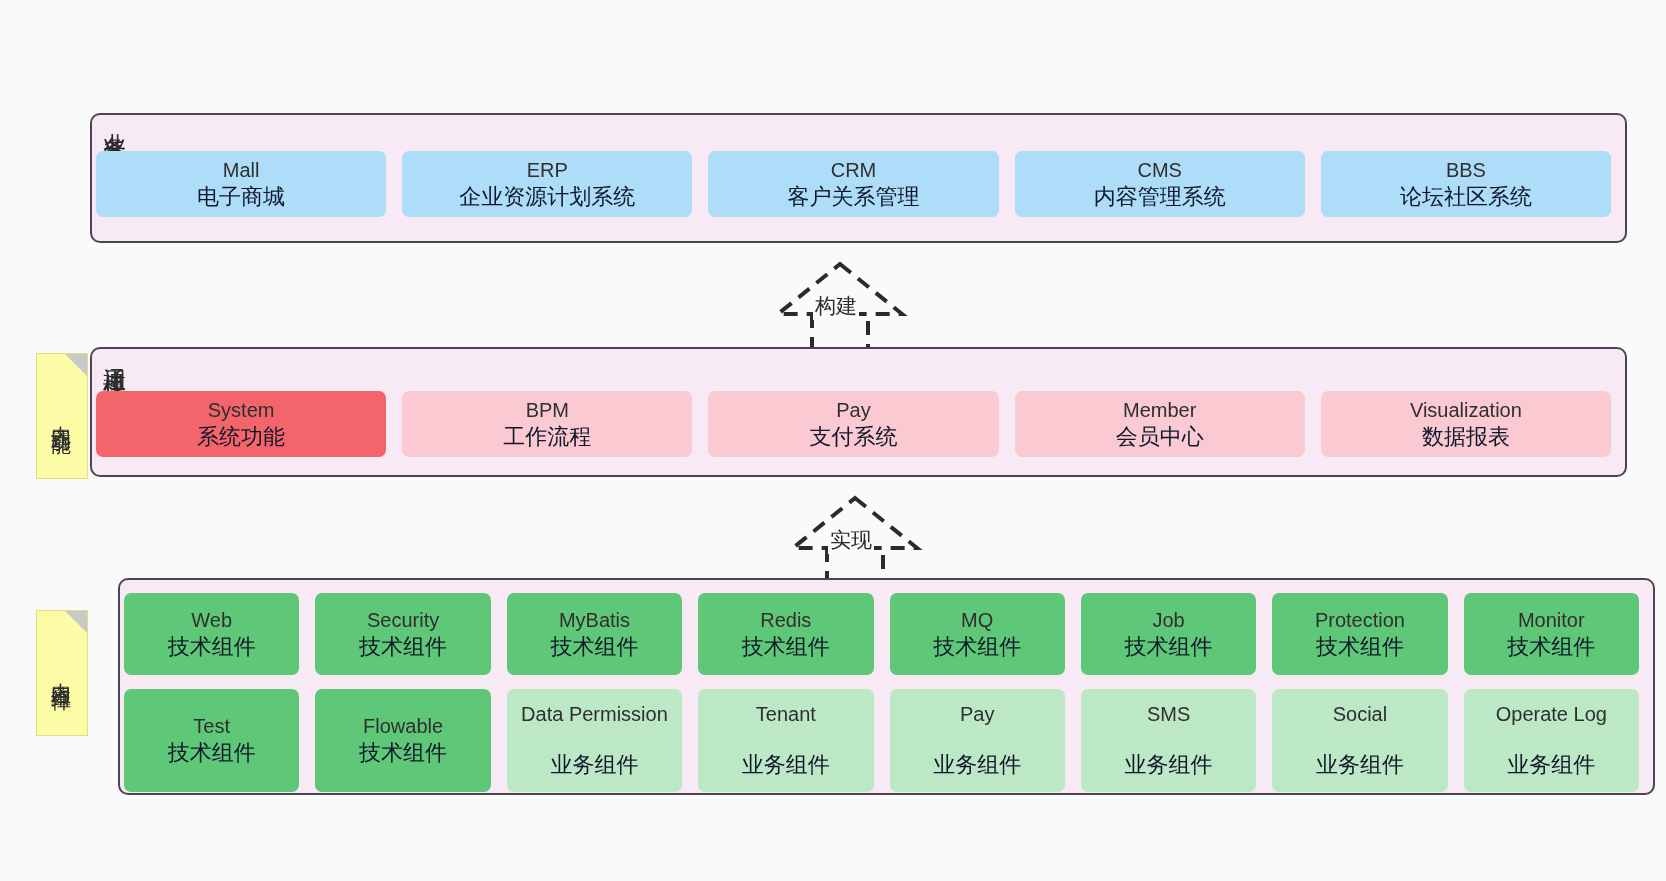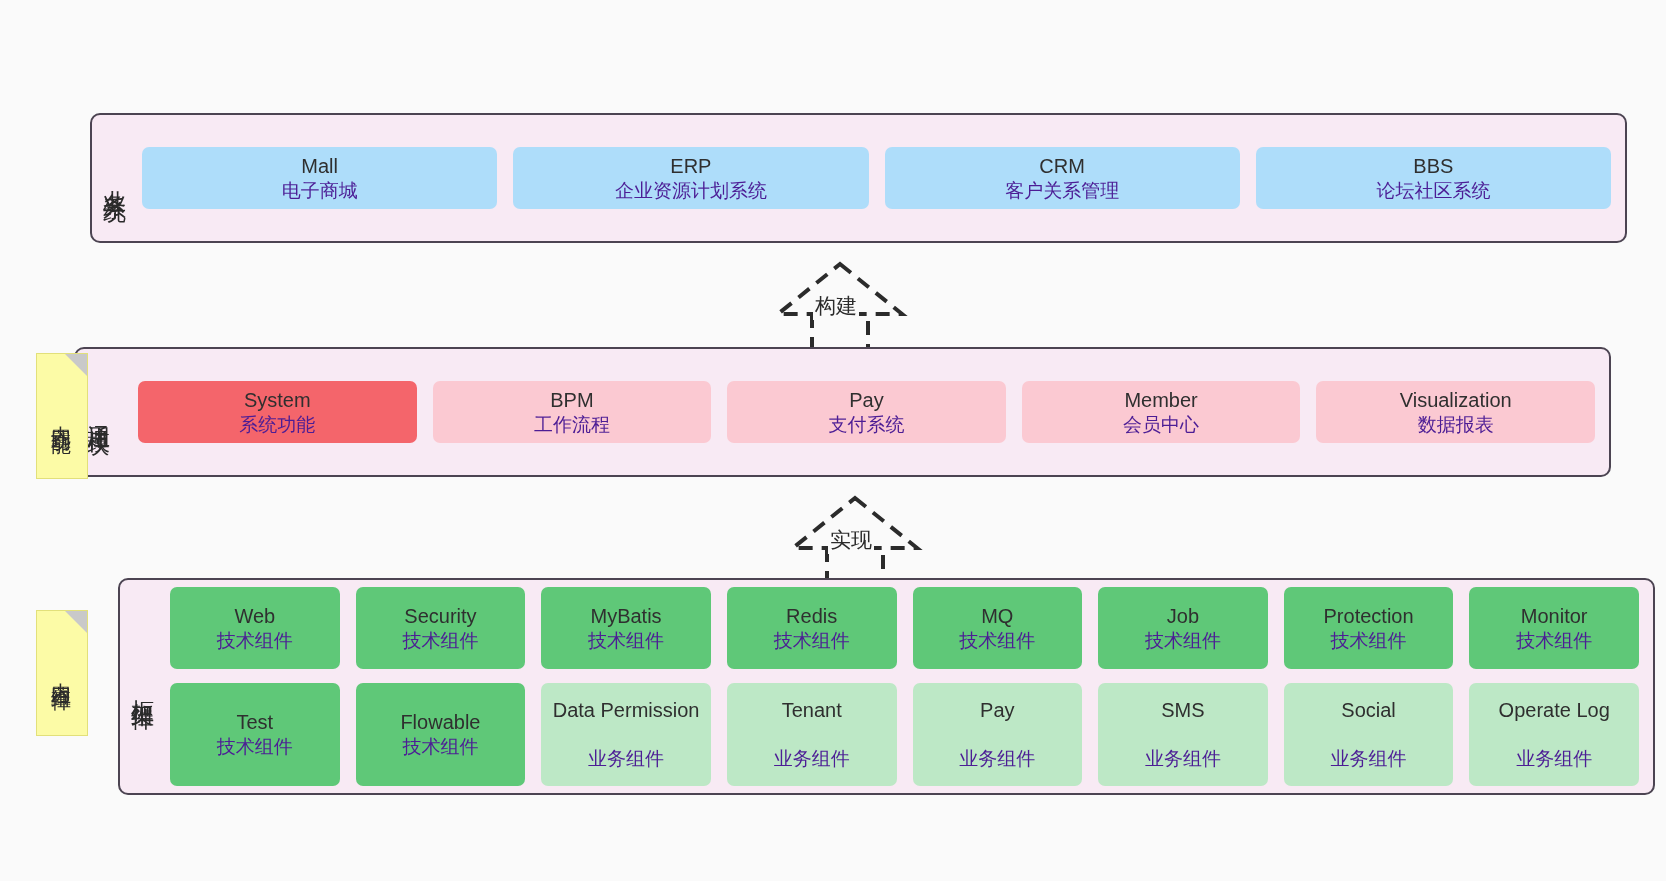--- a/index.html
+++ b/index.html
@@ -24,21 +24,21 @@
   }
 
   
   .layer {
     position: absolute;
     box-sizing: border-box;
     background: #F8EAF4;
     border: 2px solid #4C4452;
     border-radius: 10px;
     display: flex;
-    flex-direction: row;
+    flex-direction: column;
     align-items: stretch;
   }
 
   
   .layer-title {
     flex: 0 0 auto;
     width: 46px;
     display: flex;
     align-items: center;
     justify-content: center;
@@ -79,22 +79,22 @@
     padding: 6px 4px;
     box-sizing: border-box;
     min-width: 0;
   }
   .card .t1 {
     font-size: 20px;
     color: #2F2F2F;
     white-space: normal;
   }
   .card .t2 {
-    font-size: 19px;
-    color: #4c1d95;
+    font-size: 22px;
+    color: #0f172a;
   }
 
   
   .c-blue       { background: #AEDDFA; }
   .c-red        { background: #F4656B; }
   .c-pink       { background: #FBC9D2; }
   .c-green      { background: #5FC878; }
   .c-greenlight { background: #BDE8C6; gap: 24px; }
 
   
@@ -156,20 +156,24 @@
         </div>
         <div class="card c-blue">
           <span class="t1">ERP</span>
           <span class="t2">企业资源计划系统</span>
         </div>
         <div class="card c-blue">
           <span class="t1">CRM</span>
           <span class="t2">客户关系管理</span>
         </div>
         <div class="card c-blue">
+          <span class="t1">CMS</span>
+          <span class="t2">内容管理系统</span>
+        </div>
+        <div class="card c-blue">
           <span class="t1">BBS</span>
           <span class="t2">论坛社区系统</span>
         </div>
 
       </div>
     </div>
   </div>
 
   <div class="arrow" style="left:760px; top:258px;">
     <svg viewBox="0 0 160 100" xmlns="http://www.w3.org/2000/svg">
@@ -179,21 +183,21 @@
       <path d="M 52 56 L 52 96 L 108 96 L 108 56" fill="none" stroke="#2B2B2B" stroke-width="4" stroke-dasharray="14 9"></path>
     </svg>
   </div>
   <div class="arrow-label" style="left:813px; top:292px;">构建</div>
 
   <div class="note" style="left:36px; top:353px; width:52px; height:126px;">
     <span class="fold"></span>
     <span>内置功能</span>
   </div>
 
-  <div class="layer" id="layer-common" style="left:74px; top:347px; width:1537px; height:130px;gap:12px;">
+  <div class="layer" id="layer-common" style="left:90px; top:347px; width:1537px; height:130px;gap:12px;">
     <div class="layer-title">通用模块</div>
     <div class="layer-body">
       <div class="row">
 
         <div class="card c-red">
           <span class="t1">System</span>
           <span class="t2">系统功能</span>
         </div>
         <div class="card c-pink">
           <span class="t1">BPM</span>

